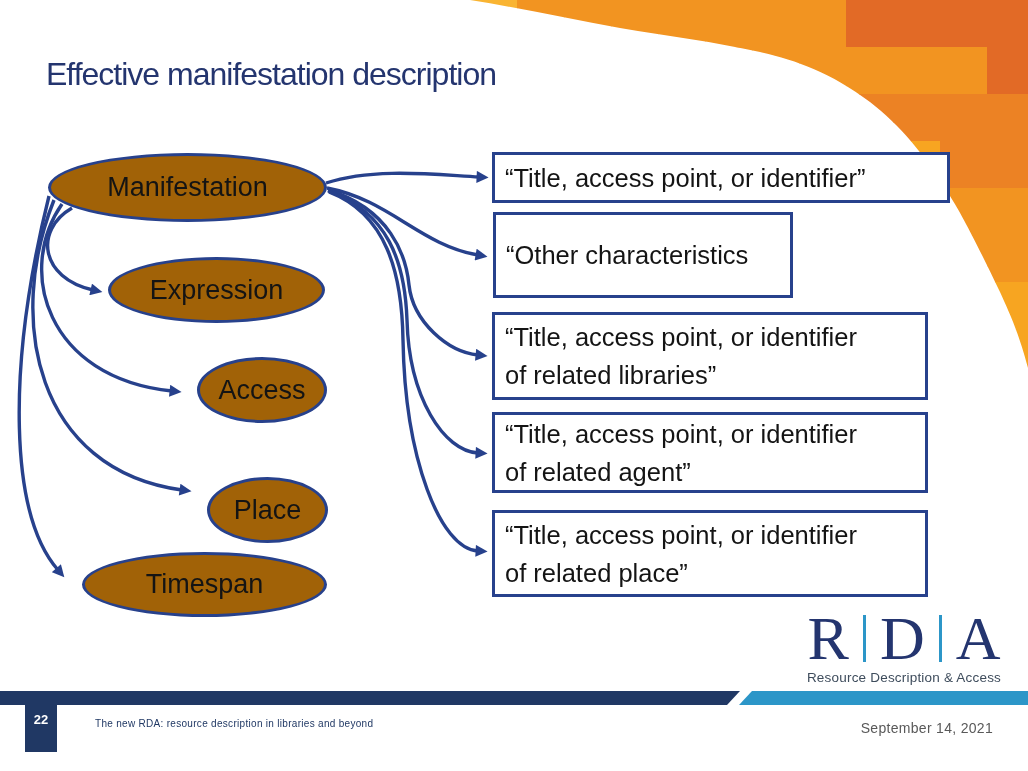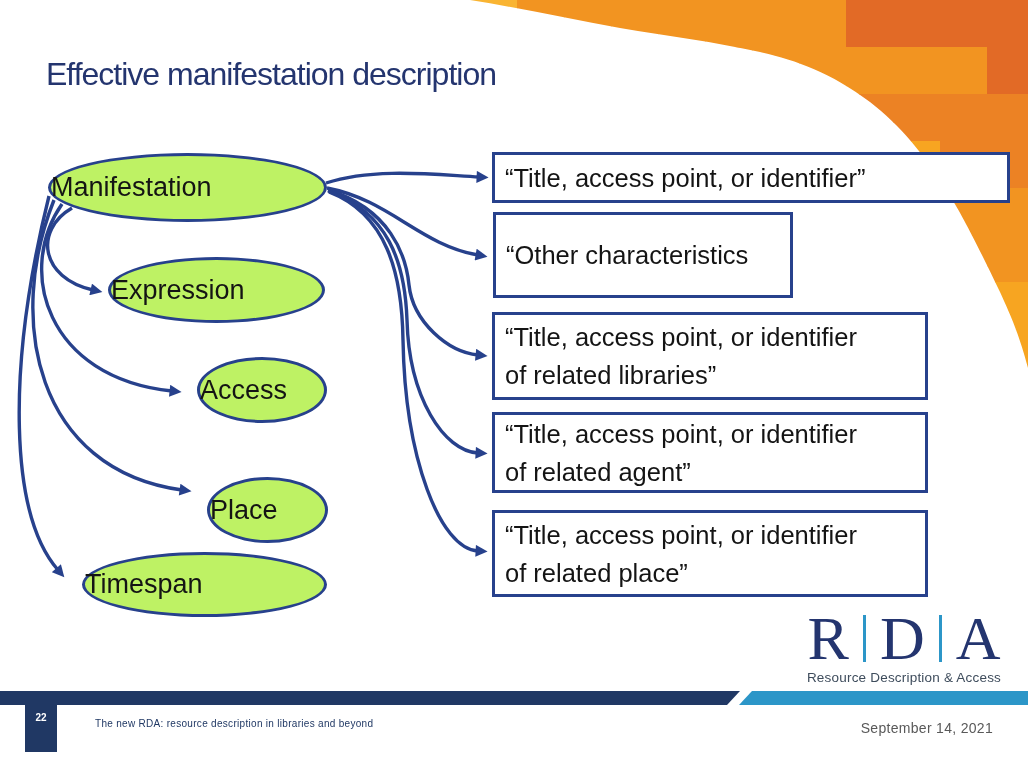--- a/index.html
+++ b/index.html
@@ -22,22 +22,22 @@
     position: absolute; left: 46px; top: 48px;
     font-size: 32px; line-height: 52px; letter-spacing: -1px;
     color: var(--navy, #24356F);
     white-space: nowrap;
   }
 
   .oval {
     position: absolute;
     border: 3.4px solid var(--diagram-blue, #27418C);
     border-radius: 50%;
-    background: #bef264;
-    display: flex; align-items: center; justify-content: flex-start;
+    background: #a16207;
+    display: flex; align-items: center; justify-content: center;
   }
   .oval-label { font-size: 27px; color: #141414; white-space: nowrap; }
 
   .attr-box {
     position: absolute;
     border: 3.4px solid var(--diagram-blue, #27418C);
     background: #ffffff;
     display: flex; flex-direction: column; justify-content: center;
     padding: 0 10px;
   }
@@ -65,21 +65,21 @@
     background: var(--light-blue, #2C96C8);
     clip-path: polygon(13px 0, 100% 0, 100% 100%, 0 100%);
   }
   .slide-number-tab {
     position: absolute; left: 25px; top: 691px; width: 32px; height: 61px;
     background: var(--footer-navy, #203864);
     text-align: center;
   }
   .slide-number-tab span {
     display: inline-block; margin-top: 21px;
-    color: #ffffff; font-size: 10px; font-weight: bold;
+    color: #ffffff; font-size: 13px; font-weight: bold;
   }
   .footer-text {
     position: absolute; left: 80px; top: 718px;
     font-size: 10px; letter-spacing: 0.3px;
     color: var(--footer-navy, #203864);
     margin-left: 15px;
   }
   .footer-date {
     position: absolute; right: 35px; top: 720px;
     font-size: 14px; letter-spacing: 0.3px;
@@ -232,21 +232,21 @@
     <div class="oval" style="left:197px;top:357px;width:130px;height:66px">
       <span class="oval-label">Access</span>
     </div>
     <div class="oval" style="left:207px;top:477px;width:121px;height:66px">
       <span class="oval-label">Place</span>
     </div>
     <div class="oval" style="left:82px;top:552px;width:245px;height:65px">
       <span class="oval-label">Timespan</span>
     </div>
 
-    <div class="attr-box" style="left:492px;top:152px;width:518px;height:51px">
+    <div class="attr-box" style="left:492px;top:152px;width:458px;height:51px">
       <div class="attr-line">“Title, access point, or identifier”</div>
     </div>
     <div class="attr-box" style="left:493px;top:212px;width:300px;height:86px">
       <div class="attr-line">“Other characteristics</div>
     </div>
     <div class="attr-box" style="left:492px;top:312px;width:436px;height:88px">
       <div class="attr-line">“Title, access point, or identifier</div>
       <div class="attr-line">of related libraries”</div>
     </div>
     <div class="attr-box" style="left:492px;top:412px;width:436px;height:81px">

